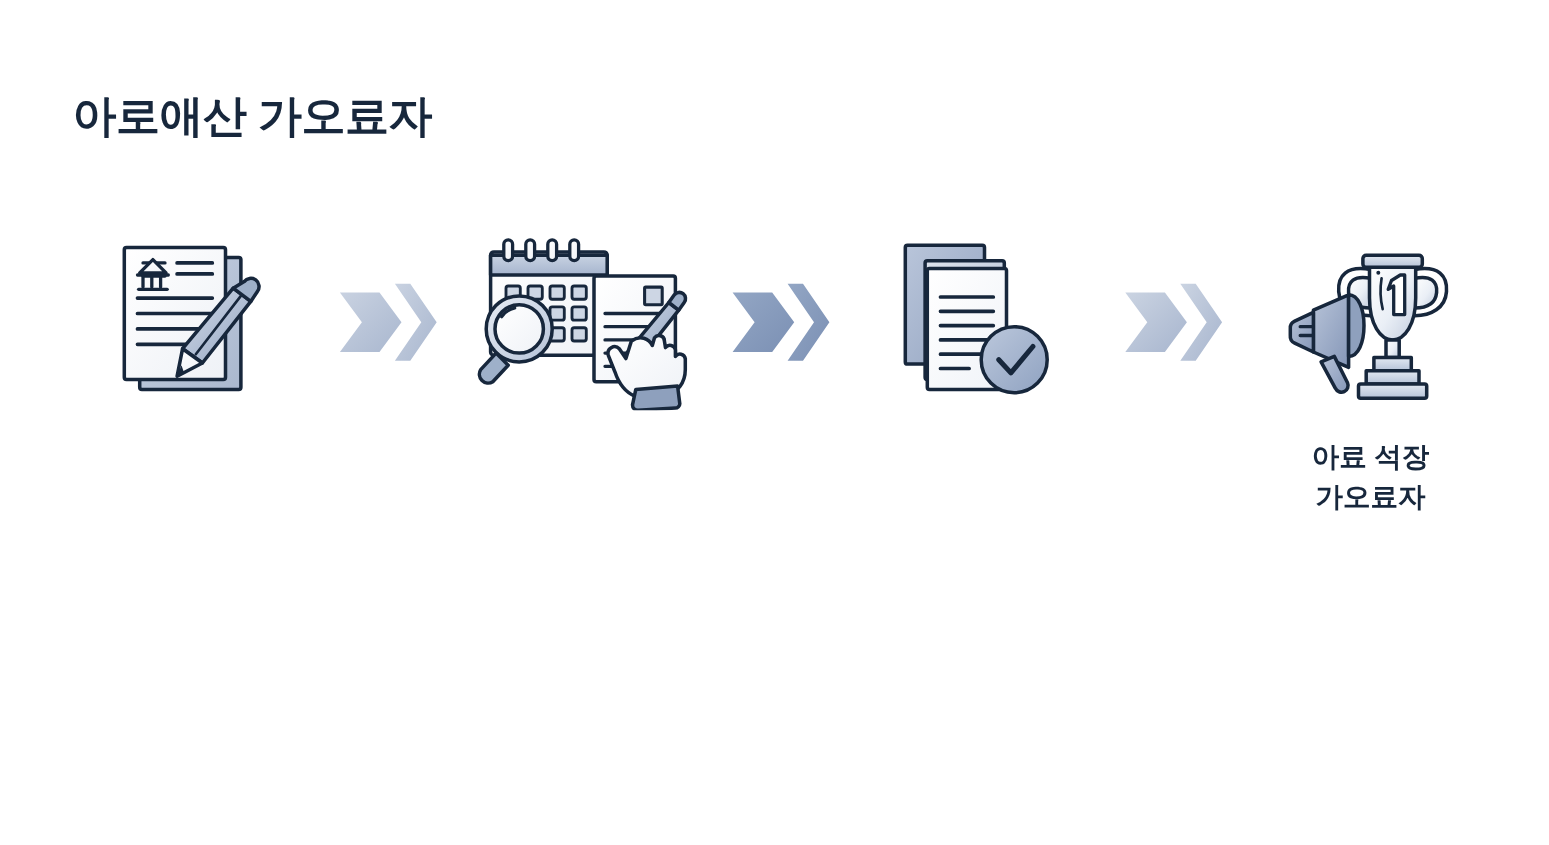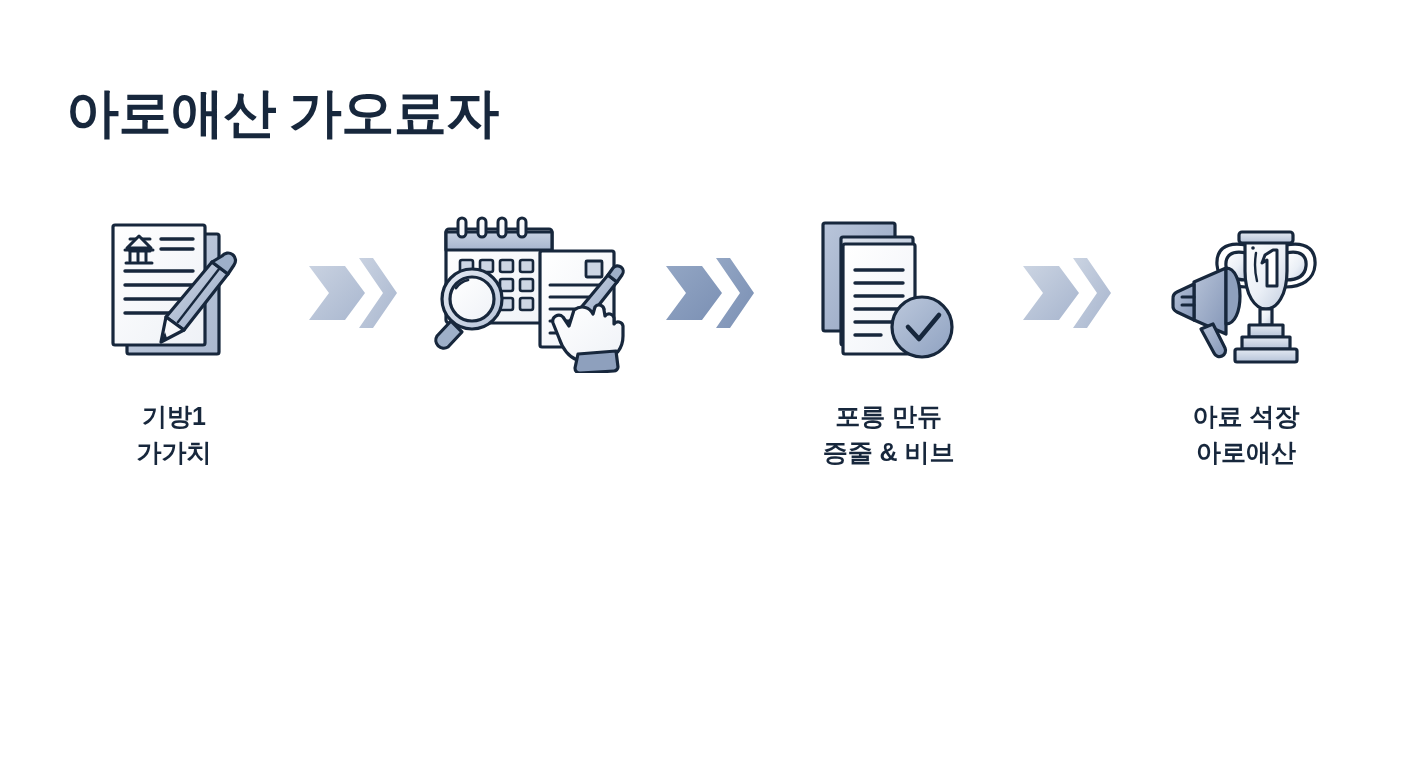--- a/index.html
+++ b/index.html
@@ -12,26 +12,25 @@
     height: 768px;
     overflow: hidden;
     font-family: "Liberation Sans", "DejaVu Sans", sans-serif;
     position: relative;
   }
 
   #page-title {
     position: absolute;
     left: 66px;
     top: 78px;
-    font-size: 53px;
+    font-size: 40px;
     font-weight: 700;
     color: #17273c;
     letter-spacing: -0.5px;
     white-space: nowrap;
-    font-family: Liberation Serif, serif;
   }
 
   #flow {
     position: absolute;
     left: 60px;
     top: 210px;
     width: 1300px;
     height: 330px;
     display: flex;
     flex-direction: row;
@@ -117,22 +116,20 @@
           <g>
             <path d="M113 45 l16 12 l-44 56 l-18 -13 z" fill="url(#g1pen)"></path>
             <path d="M113 45 l16 12 l6 -9 a7 7 0 0 0 -12 -9 z" fill="#9eb0c9"></path>
             <path d="M67 100 l18 13 l-23 12 z" fill="url(#g1paper)"></path>
             <path d="M62 125 l6 -4 l-2 -6 z" fill="#17273c" stroke="none"></path>
             <path d="M120 52 l-41 53" fill="none" stroke-width="2.4"></path>
           </g>
         </g>
       </svg>
     </div>
-    <div class="step-label">기방1
-가가치</div>
   </div>
 
   <div class="arrow">
     <svg width="92" height="74" viewBox="0 0 92 74" xmlns="http://www.w3.org/2000/svg">
       <defs>
         <linearGradient id="ga1" x1="0" y1="0" x2="1" y2="1">
           <stop offset="0%" stop-color="#c9d2e1"></stop>
             <stop offset="100%" stop-color="#a9b7cf"></stop>
         </linearGradient>
       </defs>
@@ -245,22 +242,20 @@
           <rect x="32" y="22" width="72" height="108" rx="2" fill="url(#g3b2)"></rect>
           <rect x="34" y="29" width="72" height="110" rx="2" fill="url(#g3paper)"></rect>
           <g fill="none" stroke-width="3.4">
             <path d="M46 55 h48 M46 68 h48 M46 81 h48 M46 94 h48 M46 107 h40 M46 120 h26"></path>
           </g>
           <circle cx="113" cy="112" r="30" fill="url(#g3check)"></circle>
           <path d="M99 112 l11 12 l20 -24" fill="none" stroke-width="4.6"></path>
         </g>
       </svg>
     </div>
-    <div class="step-label">포릉 만듀
-증줄 &amp; 비브</div>
   </div>
 
   <div class="arrow">
     <svg width="92" height="74" viewBox="0 0 92 74" xmlns="http://www.w3.org/2000/svg">
       <defs>
         <linearGradient id="ga3" x1="0" y1="0" x2="1" y2="1">
           <stop offset="0%" stop-color="#cbd4e2"></stop>
             <stop offset="100%" stop-color="#a7b5ce"></stop>
         </linearGradient>
       </defs>
@@ -310,16 +305,16 @@
           <path d="M37 67 l-17 8 a7 7 0 0 0 -4 7 v6 a7 7 0 0 0 4 7 l17 8 z" fill="url(#g4horn)"></path>
           <path d="M69 51 c9 0 14 13 14 28 c0 15 -5 28 -14 28 z" fill="#8ea0bd"></path>
           <g fill="none" stroke-width="3">
             <path d="M25 80 h12 M25 88 h12"></path>
           </g>
           <path d="M44 112 l12 -5 l12 24 a6 6 0 0 1 -11 5 z" fill="url(#g4horn)"></path>
         </g>
       </svg>
     </div>
     <div class="step-label">아료 석장
-아로애산</div>
+가오료자</div>
   </div>
 
 </div>
 
 </body></html>

